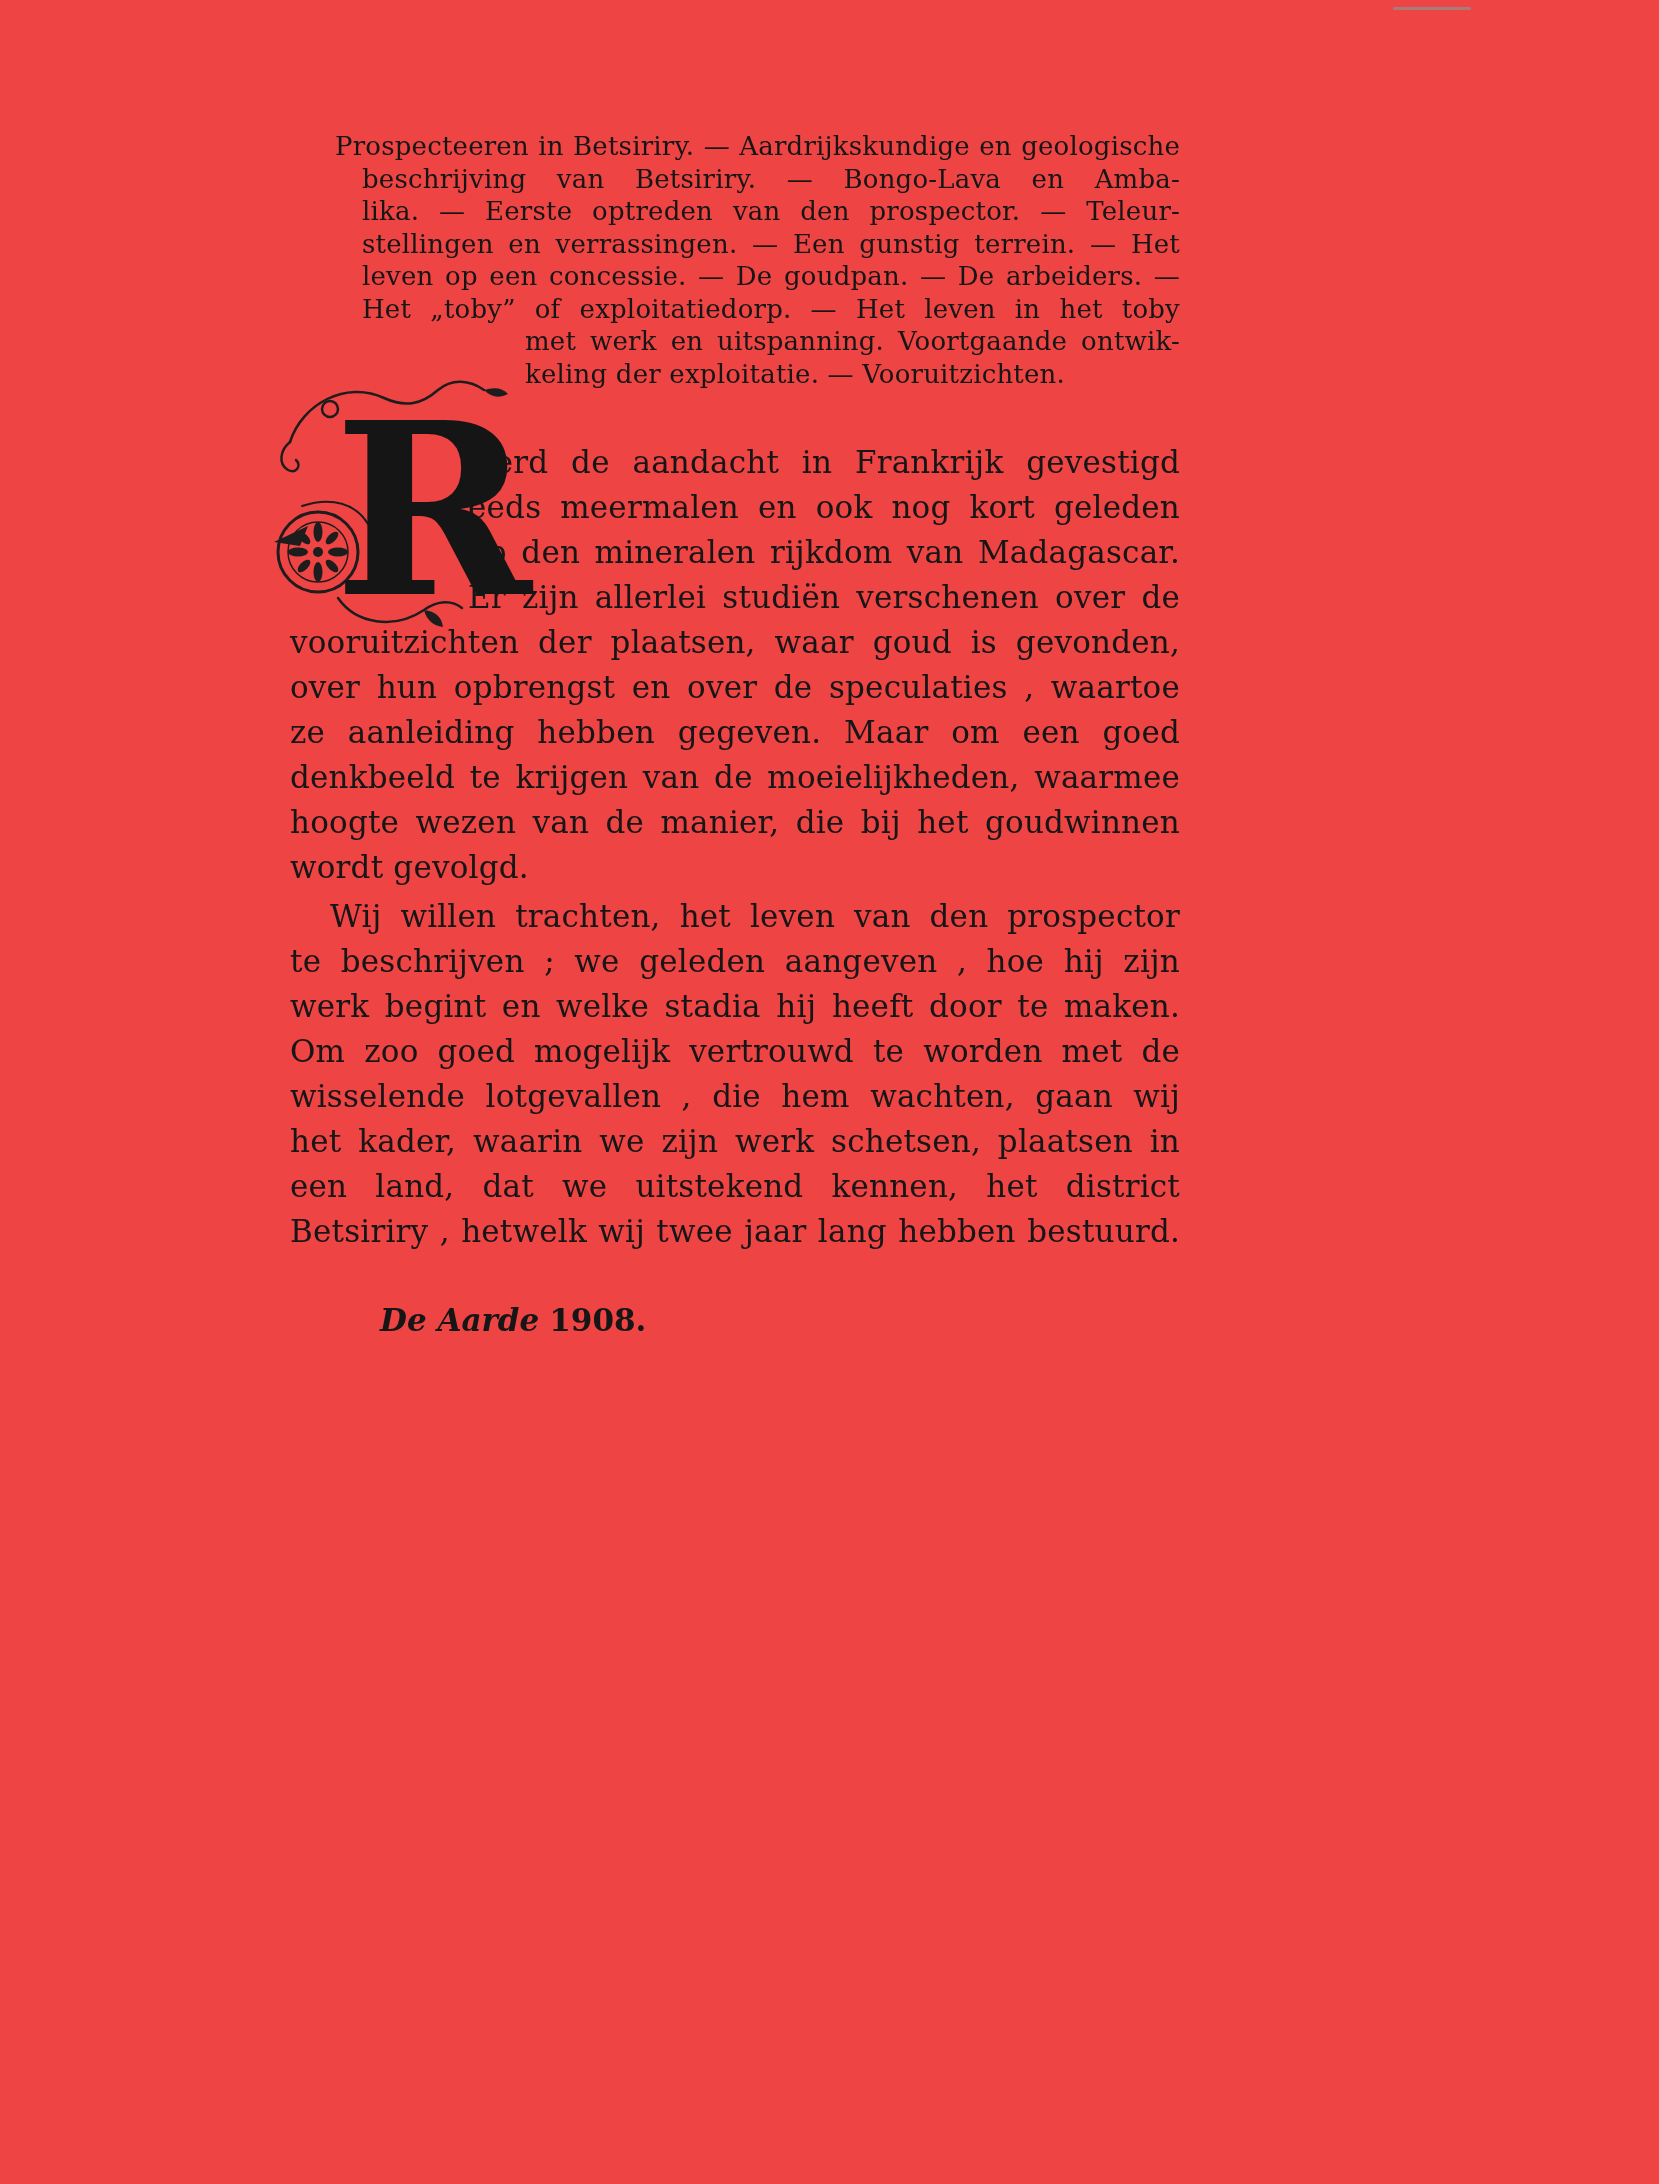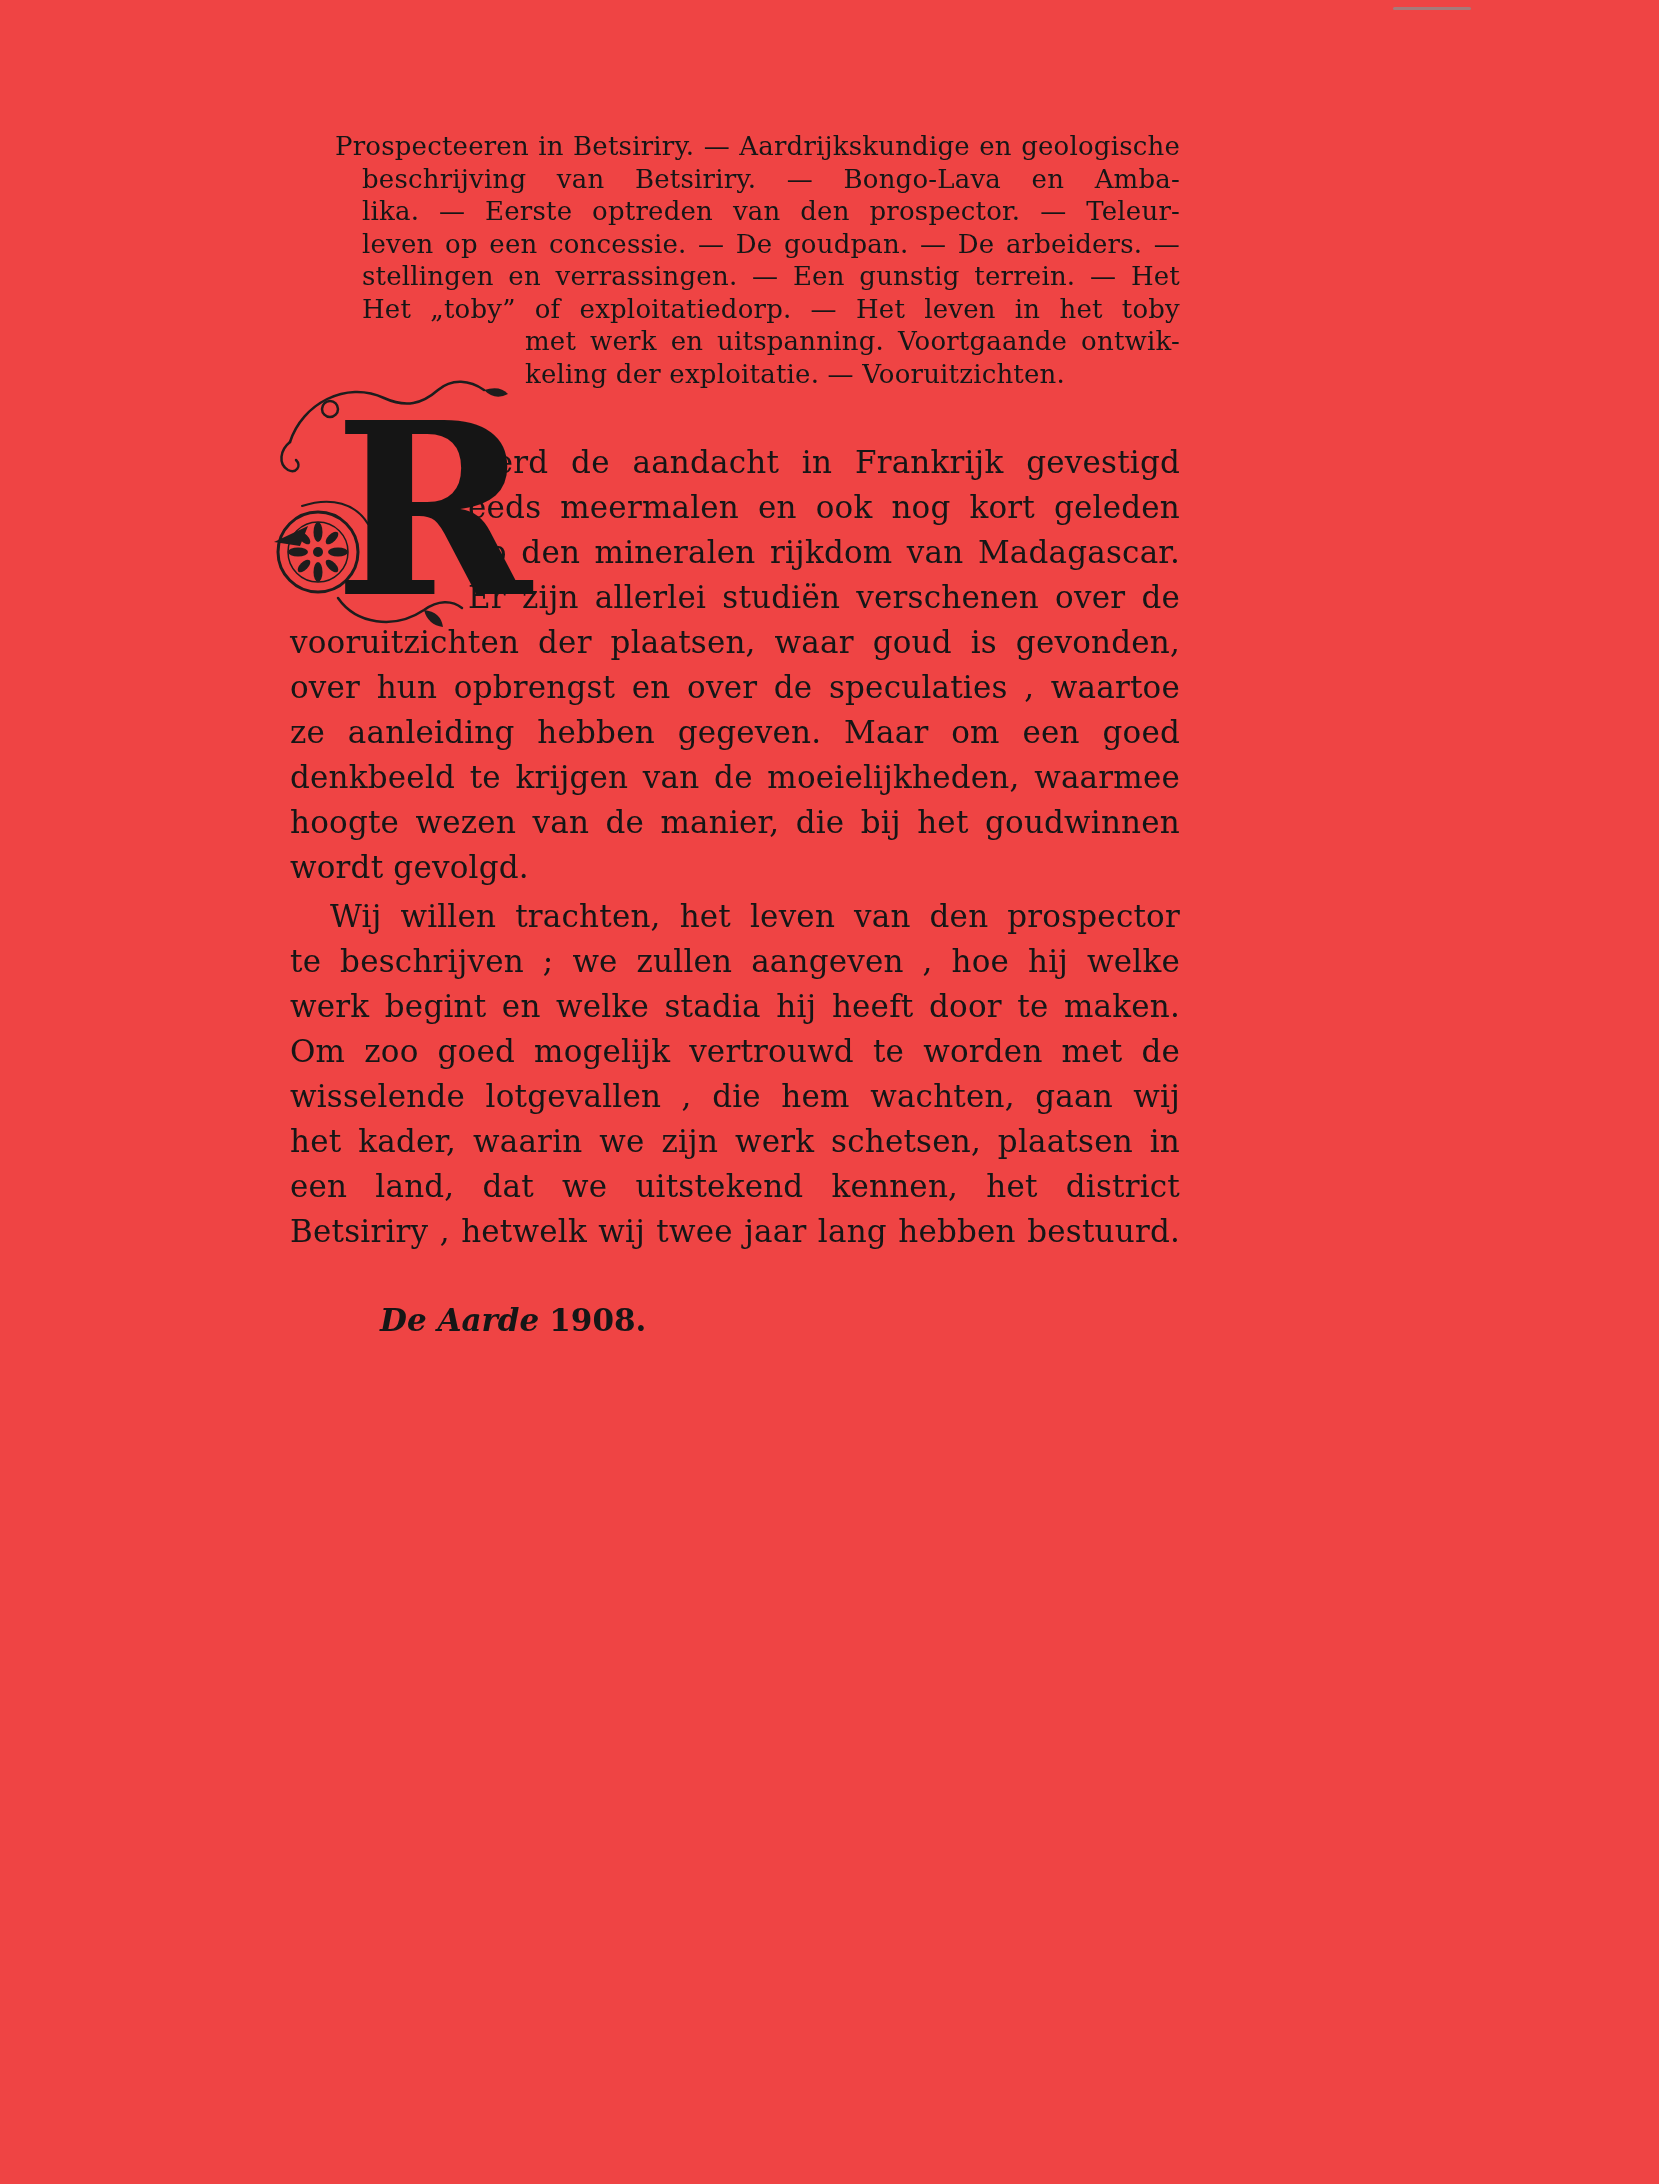--- a/index.html
+++ b/index.html
@@ -82,22 +82,22 @@
 <div class="page">
 
   <div class="artifact-line"></div>
 
   <div class="content">
 
     <div class="summary">
       <div class="ln s0">Prospecteeren in Betsiriry. — Aardrijkskundige en geologische</div>
       <div class="ln s-mid">beschrijving van Betsiriry. — Bongo-Lava en Amba-</div>
       <div class="ln s-mid">lika. — Eerste optreden van den prospector. — Teleur-</div>
+      <div class="ln s-mid">stellingen en verrassingen. — Een gunstig terrein. — Het</div>
       <div class="ln s-mid">leven op een concessie. — De goudpan. — De arbeiders. —</div>
-      <div class="ln s-mid">stellingen en verrassingen. — Een gunstig terrein. — Het</div>
       <div class="ln s-mid">Het „toby” of exploitatiedorp. — Het leven in het toby</div>
       <div class="ln s-deep">met werk en uitspanning. Voortgaande ontwik-</div>
       <div class="ln s-deep last">keling der exploitatie. — Vooruitzichten.</div>
     </div>
 
     <div class="bodytext para1">
       <div class="dropcap">
         <svg viewBox="0 0 250 290" xmlns="http://www.w3.org/2000/svg">
           <g stroke="#1d1d1d" fill="none" stroke-width="3" stroke-linecap="round">
 
@@ -138,21 +138,21 @@
       <div class="ln b-ln">vooruitzichten der plaatsen, waar goud is gevonden,</div>
       <div class="ln b-ln">over hun opbrengst en over de speculaties , waartoe</div>
       <div class="ln b-ln">ze aanleiding hebben gegeven. Maar om een goed</div>
       <div class="ln b-ln">denkbeeld te krijgen van de moeielijkheden, waarmee</div>
       <div class="ln b-ln">hoogte wezen van de manier, die bij het goudwinnen</div>
       <div class="ln b-ln last">wordt gevolgd.</div>
     </div>
 
     <div class="bodytext para2">
       <div class="ln b-ln indent-first">Wij willen trachten, het leven van den prospector</div>
-      <div class="ln b-ln">te beschrijven ; we zullen aangeven , hoe hij welke</div>
+      <div class="ln b-ln">te beschrijven ; we geleden aangeven , hoe hij zijn</div>
       <div class="ln b-ln">werk begint en welke stadia hij heeft door te maken.</div>
       <div class="ln b-ln">Om zoo goed mogelijk vertrouwd te worden met de</div>
       <div class="ln b-ln">wisselende lotgevallen , die hem wachten, gaan wij</div>
       <div class="ln b-ln">het kader, waarin we zijn werk schetsen, plaatsen in</div>
       <div class="ln b-ln">een land, dat we uitstekend kennen, het district</div>
       <div class="ln b-ln">Betsiriry , hetwelk wij twee jaar lang hebben bestuurd.</div>
     </div>
 
     <div class="source">
       <span class="title">De Aarde</span><span class="year">1908.</span>

